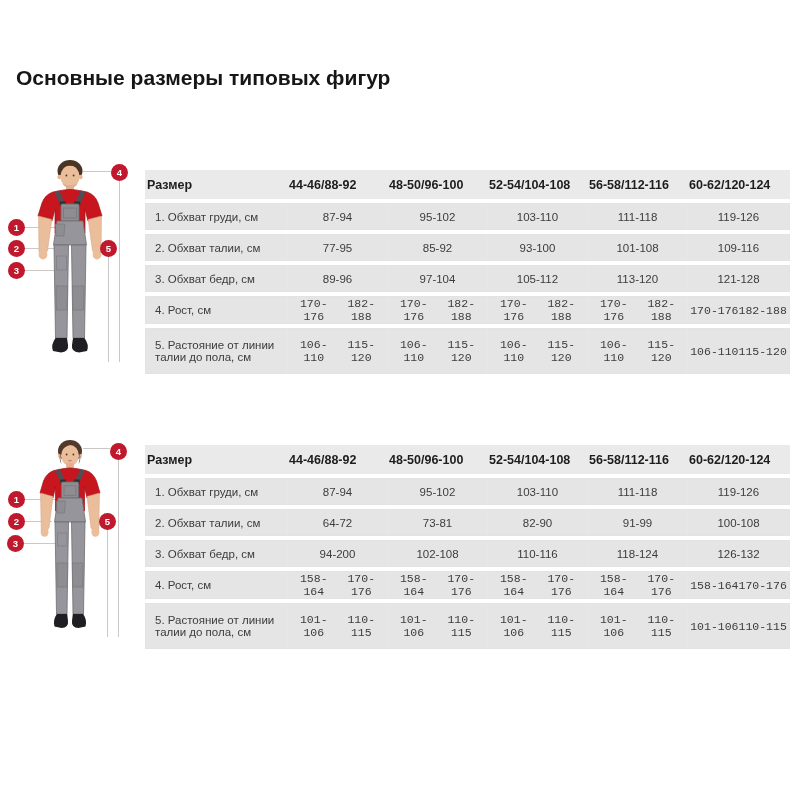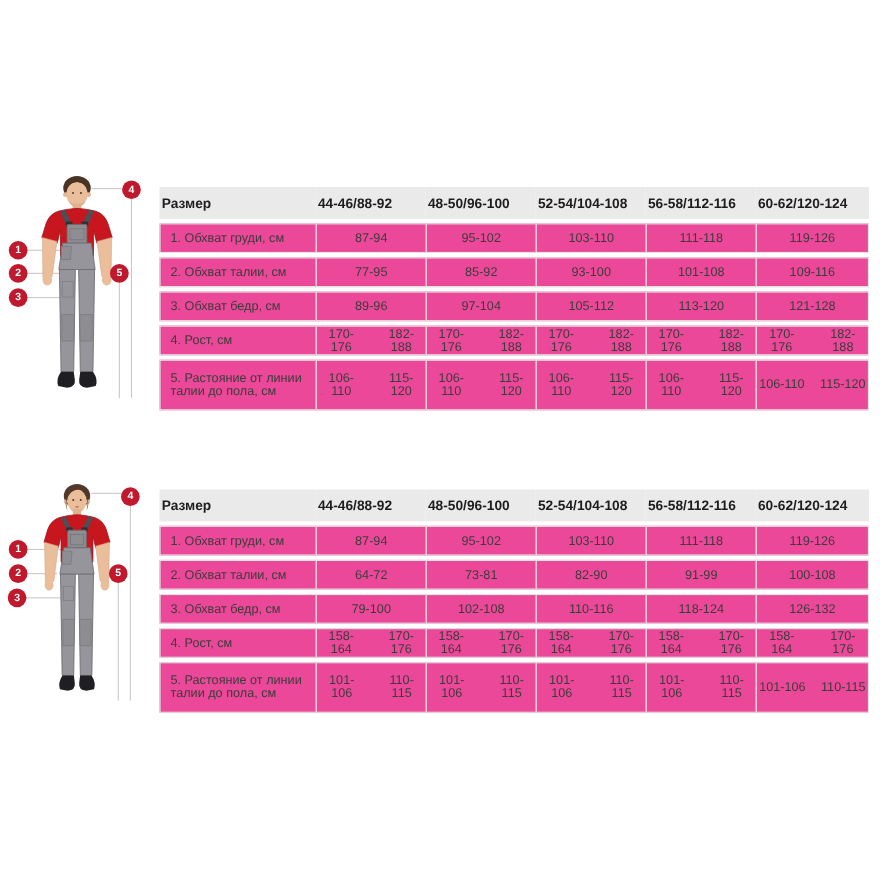--- a/index.html
+++ b/index.html
@@ -7,40 +7,41 @@
         font-family:"Liberation Sans", sans-serif;color:#3f3f3f;}
   .page-title{position:absolute;left:16px;top:66px;margin:0;font-size:21px;font-weight:bold;color:#161616;}
   
   table.size-table{position:absolute;border-collapse:separate;border-spacing:0 4px;table-layout:fixed;
         width:645px;font-size:11.5px;color:#3c3c3c;}
   table.size-table col.c-label{width:142px;}
   table.size-table col.c-data{width:100px;}
   table.size-table col.c-data-last{width:103px;}
   table.size-table th{background:#eaeaea;font-weight:bold;font-size:12.5px;color:#1d1d1d;
         height:29px;text-align:left;padding:0 2px;overflow:hidden;white-space:nowrap;}
-  table.size-table td{background:#ec4899;border-top:1px solid #e3e3e3;border-bottom:1px solid #e3e3e3;
+  table.size-table td{background:#e5e5e5;border-top:1px solid #e3e3e3;border-bottom:1px solid #e3e3e3;
         height:25px;text-align:center;padding:0 2px;vertical-align:middle;}
   table.size-table td.lbl{text-align:left;padding-left:9px;padding-right:4px;border-left:1px solid #e3e3e3;}
   table.size-table td + td{border-left:1px solid #e7e7e7;}
   table.size-table td:last-child{border-right:1px solid #e3e3e3;margin-top:42px;}
   table.size-table tr.tall td{height:44px;}
-  .pair{display:flex;justify-content:center;gap:14px;}
+  .pair{display:flex;justify-content:center;font-family:Liberation Mono, monospace;}
   
   .marker{position:absolute;width:17px;height:17px;border-radius:50%;background:#c0182c;color:#ffffff;
         font-size:9.5px;font-weight:bold;display:flex;align-items:center;justify-content:center;z-index:3;}
   .cline{position:absolute;background:#ccc8c6;z-index:1;}
   .cline.h{height:1px;}
   .cline.v{width:1px;}
   .fig{position:absolute;z-index:2;}
 </style>
 </head>
 <body>
 
 <div class="page">
 
+  <h1 class="page-title">Основные размеры типовых фигур</h1>
 
   <svg class="fig" style="left:26px;top:158px" width="88" height="204" viewBox="0 0 88 204" aria-hidden="true">
     <ellipse cx="44" cy="13" rx="12.5" ry="11" fill="#4a3423"></ellipse>
     <circle cx="33.5" cy="19" r="2.2" fill="#e7b795"></circle>
     <circle cx="54.5" cy="19" r="2.2" fill="#e7b795"></circle>
     <ellipse cx="44" cy="18.5" rx="9.6" ry="11" fill="#eabd9b"></ellipse>
     <path d="M33.6,17 Q32.5,3.5 44,3.5 Q55.5,3.5 54.4,17 Q52.5,7.5 44,7.5 Q35.5,7.5 33.6,17 Z" fill="#4a3423"></path>
     <path d="M36.5,25 Q44,32 51.5,25 Q50,29.6 44,30.2 Q38,29.6 36.5,25 Z" fill="#c99d7d" opacity="0.75"></path>
     <circle cx="40.4" cy="17.5" r="0.9" fill="#4a3423"></circle>
     <circle cx="47.6" cy="17.5" r="0.9" fill="#4a3423"></circle>
@@ -273,21 +274,21 @@
       <tr>
         <td class="lbl">2. Обхват талии, см</td>
         <td>64-72</td>
         <td>73-81</td>
         <td>82-90</td>
         <td>91-99</td>
         <td>100-108</td>
       </tr>
       <tr>
         <td class="lbl">3. Обхват бедр, см</td>
-        <td>79-100</td>
+        <td>94-200</td>
         <td>102-108</td>
         <td>110-116</td>
         <td>118-124</td>
         <td>126-132</td>
       </tr>
       <tr>
         <td class="lbl">4. Рост, см</td>
         <td>
             <div class="pair">
               <span>158-164</span>

